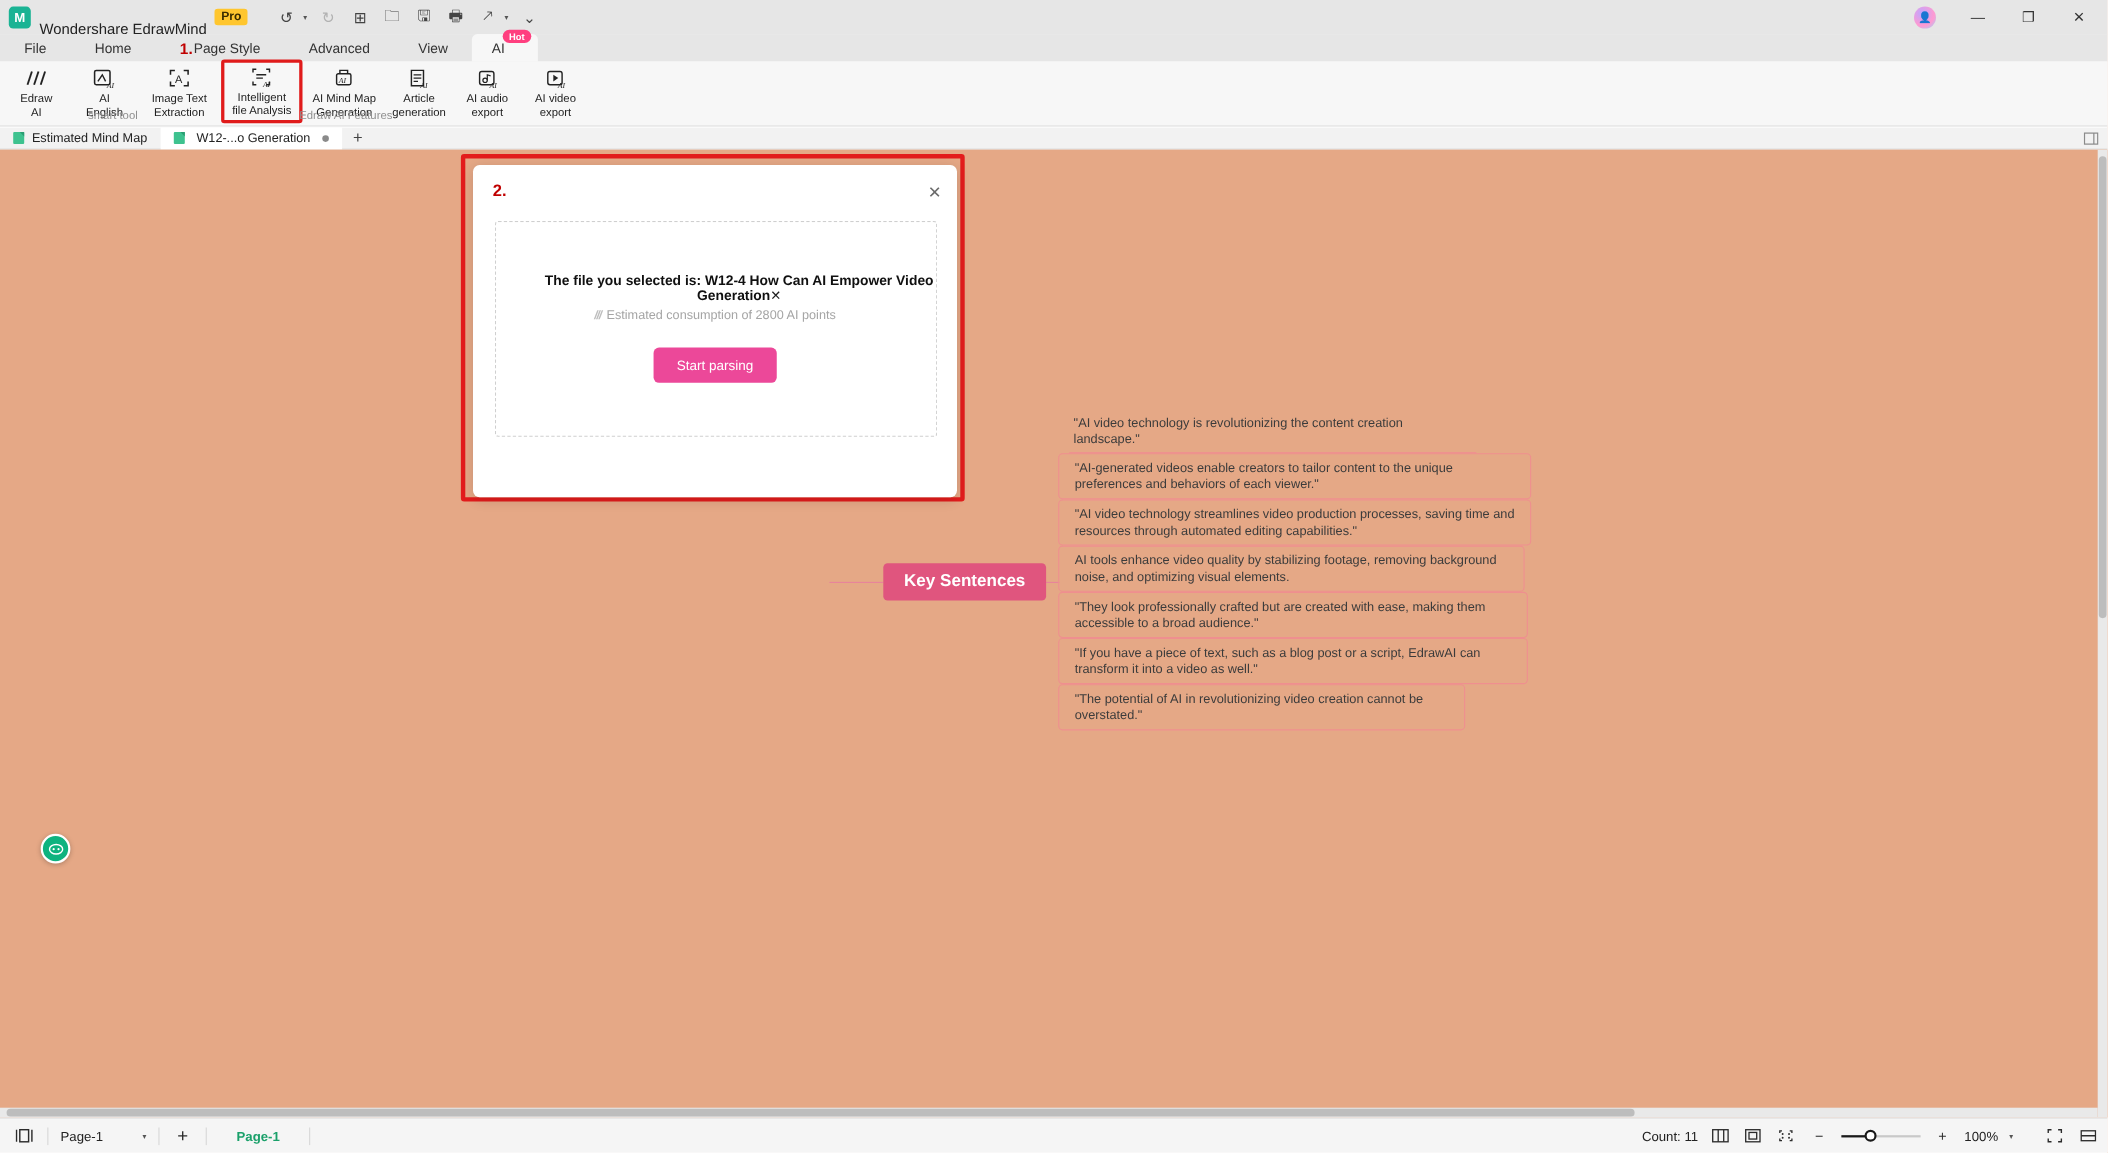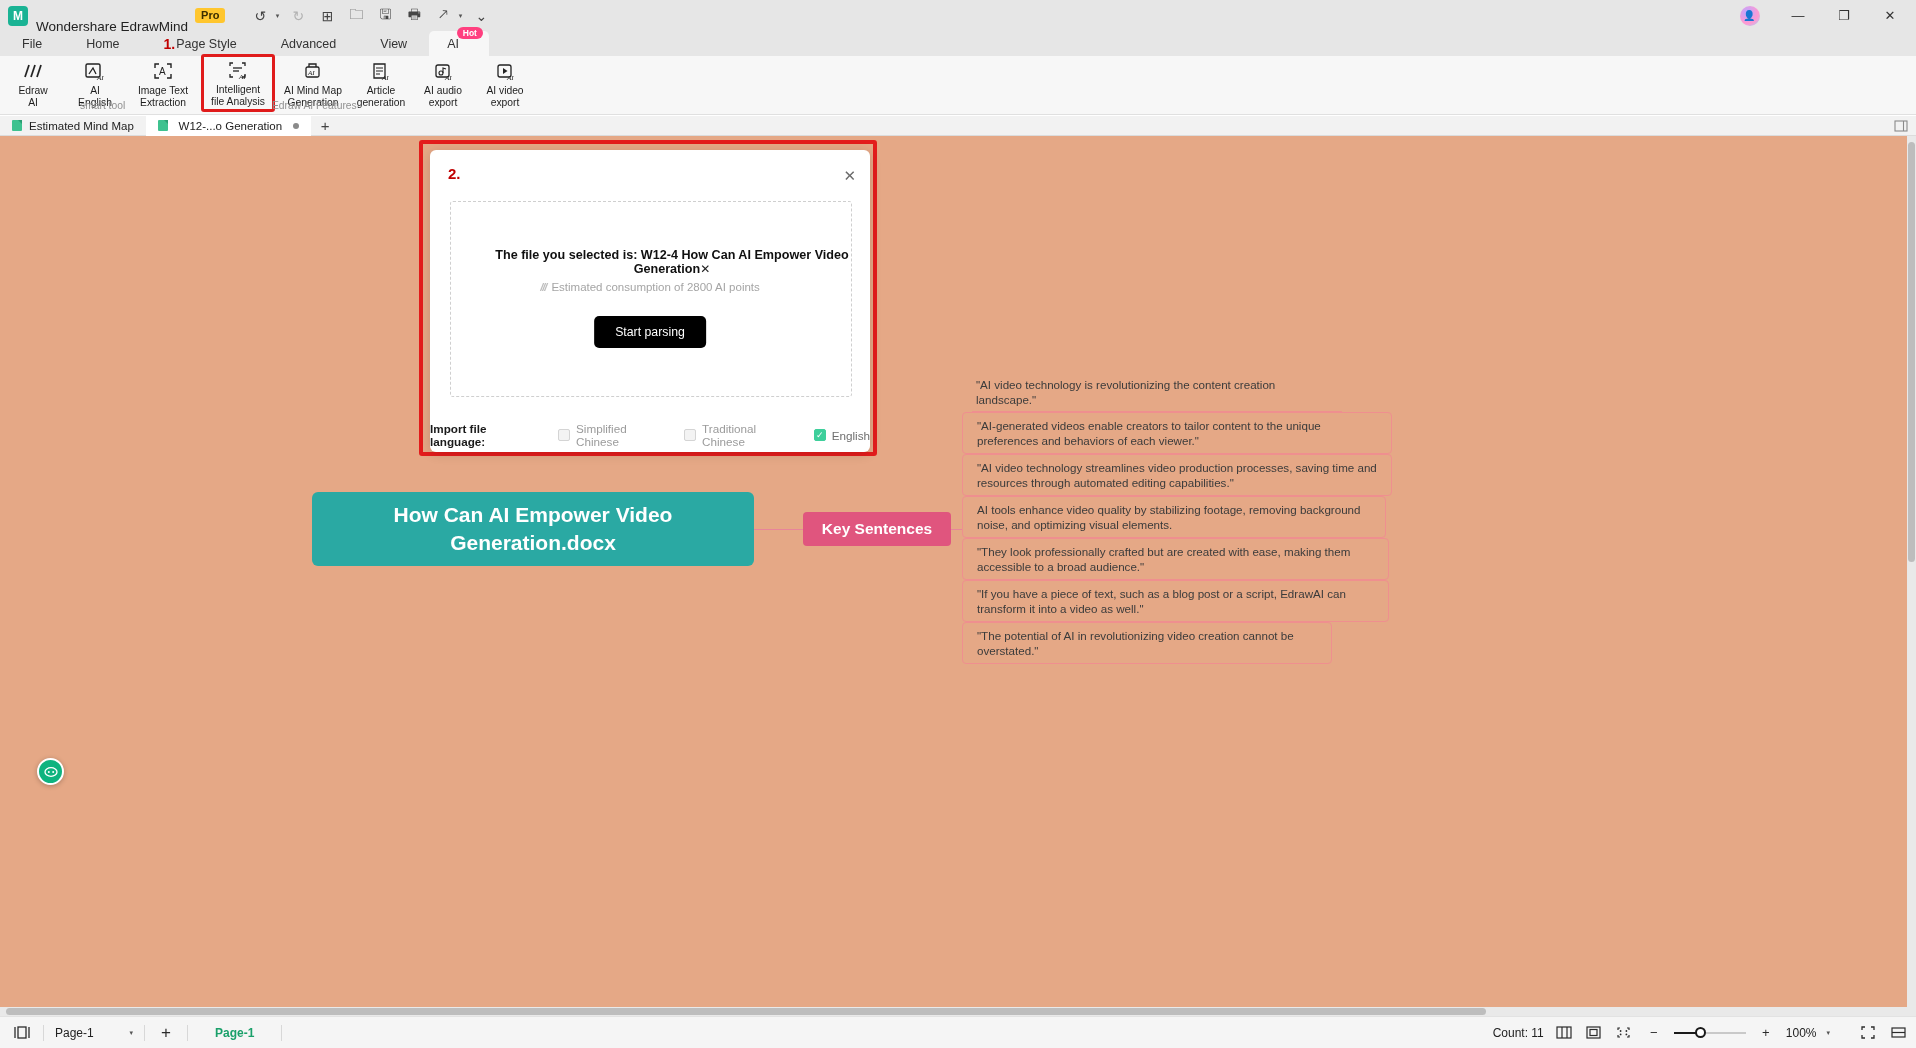--- a/index.html
+++ b/index.html
@@ -160,21 +160,21 @@
   .sel-file .xmark { font-weight: normal; font-size: 12px; color: #202020; }
   .est {
     position: absolute; width: 100%; top: 131px; text-align: center;
     font-size: 11.5px; color: #a5a5a5; display: flex;
     align-items: center; justify-content: center; gap: 5px;
   }
   .ai-pts-ico { font-style: italic; font-weight: bold; font-size: 11px; color: #bdbdbd;
                 letter-spacing: -1px; }
   .start-btn {
     position: absolute; left: 50%; transform: translateX(-50%); top: 166px;
-    background: #000000; color: #fff; border: none; border-radius: 5px;
+    background: #ec4899; color: #fff; border: none; border-radius: 5px;
     font-size: 12.3px; padding: 9px 21px; font-family: inherit; cursor: pointer; text-align: center;
   }
   .lang-row {
     position: absolute; left: 0; width: 100%; top: 272px;
     display: flex; align-items: center; justify-content: center; gap: 13px;
     font-size: 11.7px;
   }
   .lang-label { font-weight: bold; color: #1a1a1a; margin-right: 2px; }
   .lang-opt { display: flex; align-items: center; gap: 6px; color: #9b9b9b; }
   .cbx {
@@ -460,23 +460,20 @@
         <path d="M9.5 1 V11" stroke="#8a8a8a" stroke-width="1.1"></path>
       </svg>
     </div>
   </div>
 
   <div class="canvas">
 
     <div class="connector" style="left:754px; top:393px; width:49px;"></div>
     <div class="connector" style="left:951px; top:393px; width:12px;"></div>
 
-    <div class="root-node">
-      <span>How Can AI Empower Video Generation.docx</span>
-    </div>
 
     <div class="key-node">
       <span>Key Sentences</span>
     </div>
 
     <div class="sent-list">
       <div class="sent-item plain" style="width:380px;">
         <span>"AI video technology is revolutionizing the content creation landscape."</span>
         <span class="underline-sep"></span>
       </div>
@@ -511,35 +508,20 @@
           <span>The file you selected is: </span><span>W12-4 How Can AI Empower Video Generation</span><span class="xmark">✕</span>
         </div>
 
         <div class="est">
           <span class="ai-pts-ico">///</span>
           <span>Estimated consumption of 2800 AI points</span>
         </div>
 
         <button class="start-btn">Start parsing</button>
 
-        <div class="lang-row">
-          <span class="lang-label">Import file language:</span>
-          <label class="lang-opt">
-            <span class="cbx"></span>
-            <span>Simplified Chinese</span>
-          </label>
-          <label class="lang-opt">
-            <span class="cbx"></span>
-            <span>Traditional Chinese</span>
-          </label>
-          <label class="lang-opt on">
-            <span class="cbx on">✓</span>
-            <span>English</span>
-          </label>
-        </div>
       </div>
     </div>
 
     <div class="ai-fab">
       <svg width="14" height="14" viewBox="0 0 14 14">
         <ellipse cx="7" cy="7" rx="6" ry="4.3" fill="none" stroke="#fff" stroke-width="1.3"></ellipse>
         <circle cx="4.8" cy="7" r="1" fill="#fff"></circle>
           <circle cx="9.2" cy="7" r="1" fill="#fff"></circle>
       </svg>
     </div>

